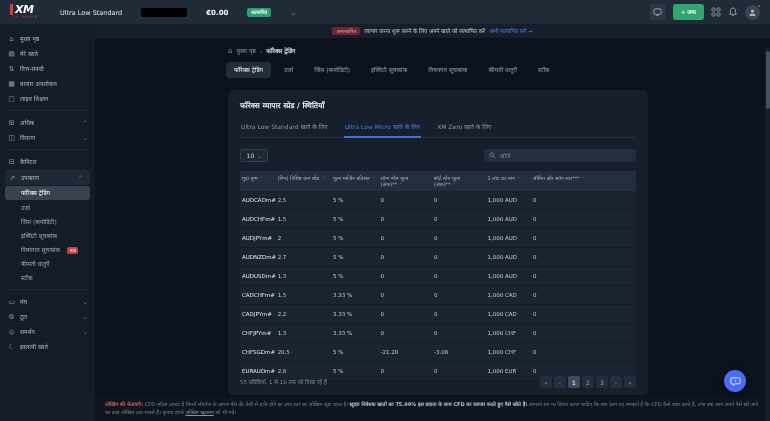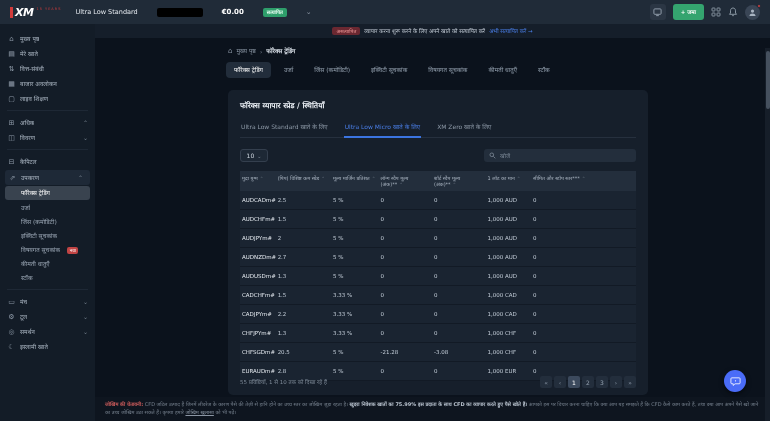--- a/index.html
+++ b/index.html
@@ -8,24 +8,24 @@
     position:relative; width:770px; height:421px; overflow:hidden;
     background:#0c131d; color:#c6d0db;
     font-family:"DejaVu Sans","Liberation Sans",sans-serif;
   }
   
   .topbar {
     position:absolute; left:0; top:0; width:770px; height:24px;
     background:#202b38; display:flex; align-items:center; padding:0 10px; gap:8px;
     z-index:5;
   }
-  .logo { display:flex; flex-direction:row; line-height:1; margin-right:6px; }
+  .logo { display:flex; flex-direction:column; line-height:1; margin-right:14px; }
   .logo .xm { font-size:11px; font-weight:bold; font-style:italic; color:#fff; letter-spacing:-0.5px; border-left:3px solid #d23b3b; padding-left:2px; }
   .logo .yrs { font-size:3.5px; color:#d23b3b; letter-spacing:1px; margin-top:1px; padding-left:3px; }
-  .acct { display:flex; align-items:center; gap:19px; }
+  .acct { display:flex; align-items:flex-end; gap:19px; }
   .acct-label { font-size:6.5px; color:#e4e9ef; }
   .redacted { width:46px; height:9px; background:#000; border-radius:2px; }
   .balance { font-size:7px; font-weight:bold; color:#fff; }
   .pill-green { background:#2e9e6b; color:#eafff4; font-size:5px; padding:1.5px 4px; border-radius:2px; font-weight:bold; }
   .chev { font-size:7px; color:#8a96a4; }
   .top-right { margin-left:auto; display:flex; align-items:center; gap:7px; }
   .icon-btn { width:16px; height:16px; background:#2b3644; border-radius:3px; display:flex; align-items:center; justify-content:center; }
   .deposit-btn { background:#34a46f; color:#fff; font-size:5.5px; font-weight:bold; padding:4px 8px; border-radius:3px; white-space:nowrap; }
   .avatar { position:relative; width:15px; height:15px; border-radius:50%; background:#3a4656; display:flex; align-items:center; justify-content:center; }
   .avatar .dot { position:absolute; right:-1px; top:-1px; width:4px; height:4px; border-radius:50%; background:#e04141; border:1px solid #202b38; }

